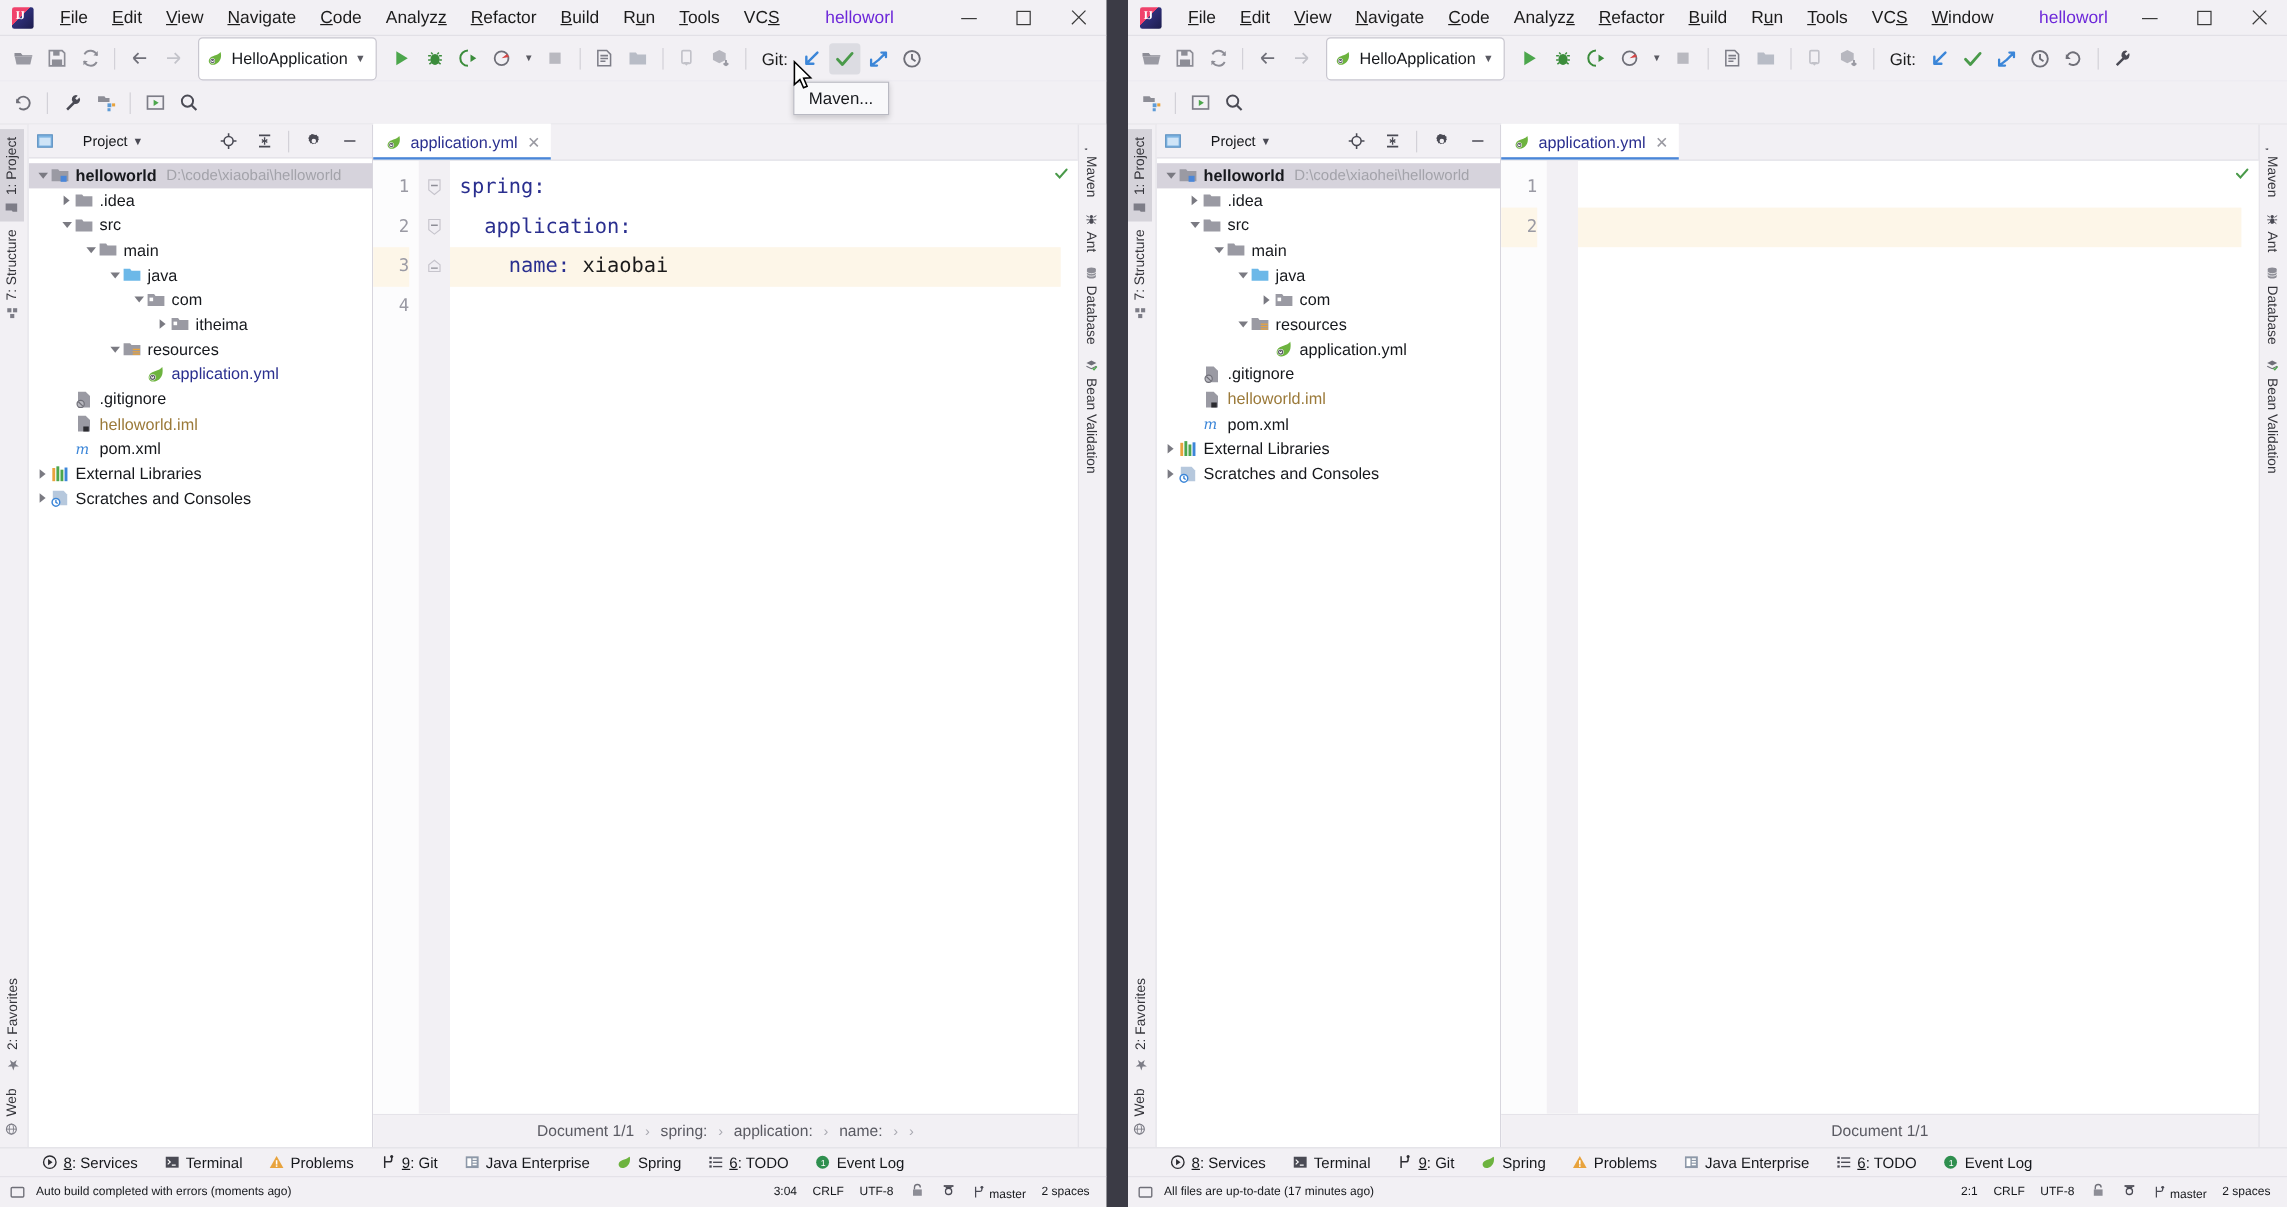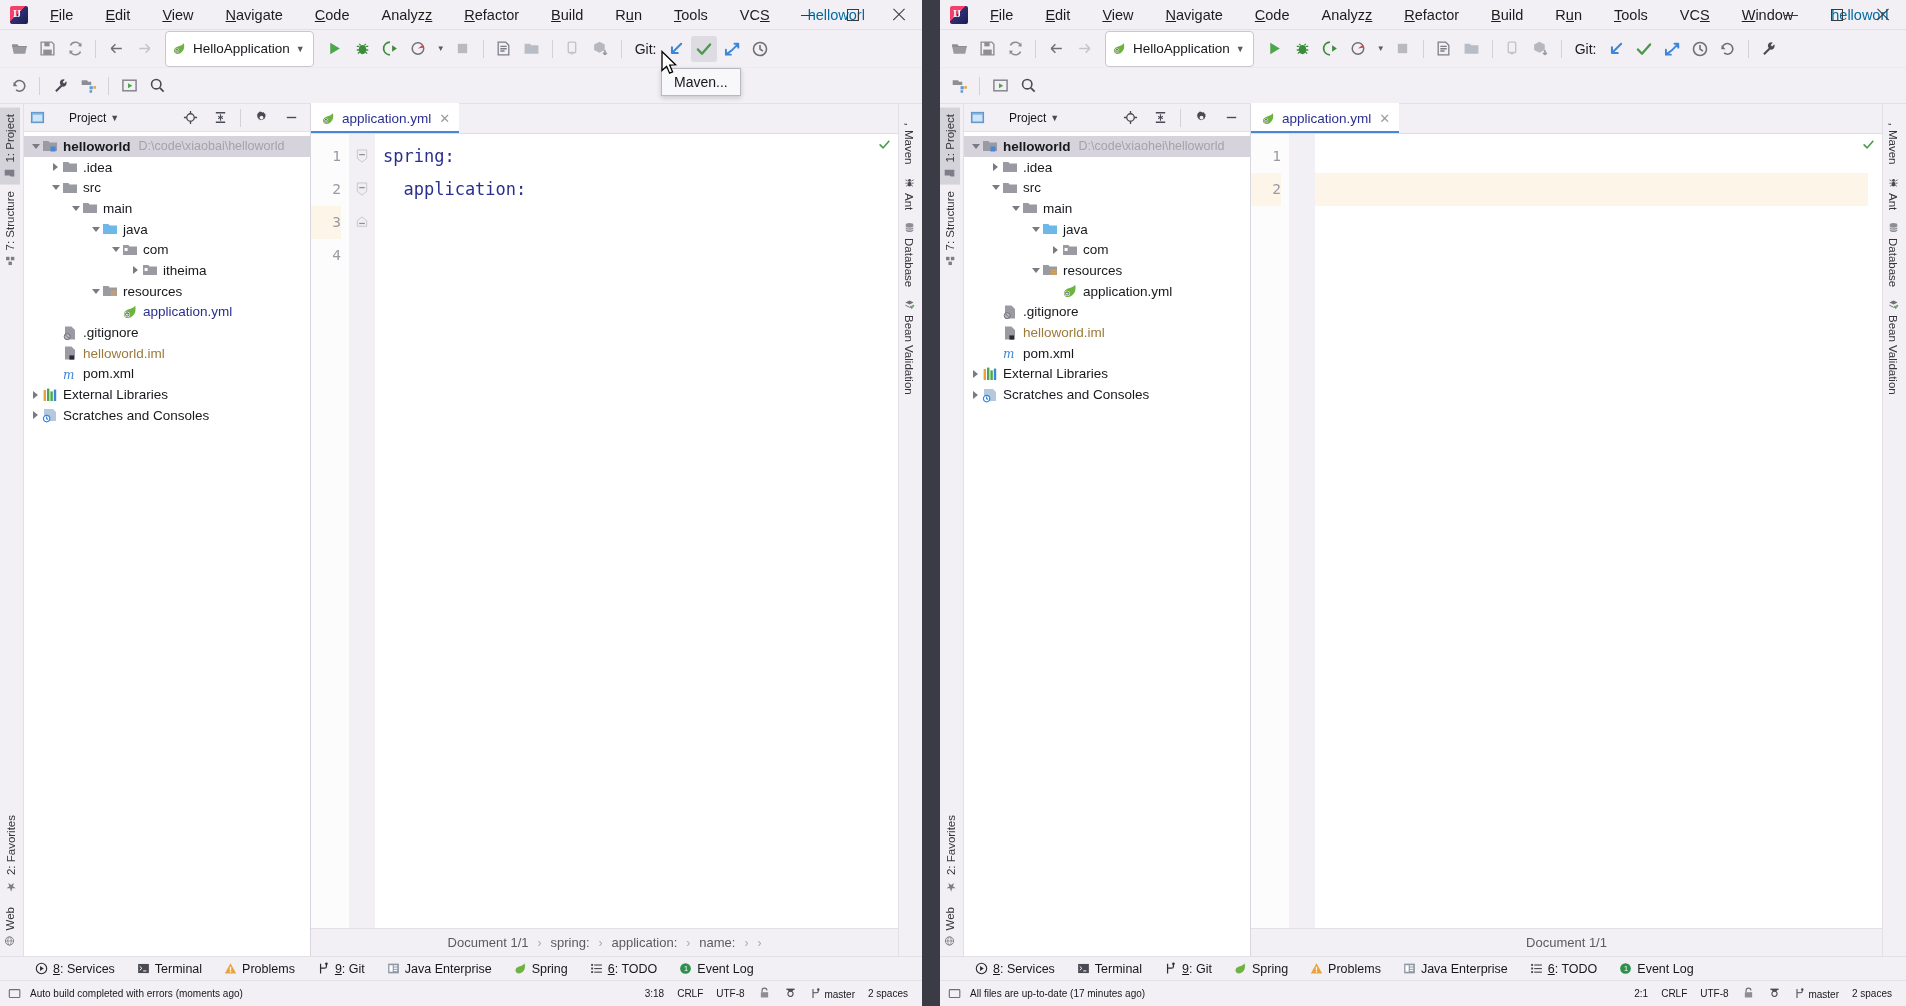--- a/index.html
+++ b/index.html
@@ -25,24 +25,24 @@
   .titlebar{
     height:30px; background:#f2f0f4; display:flex; align-items:center;
     border-bottom:1px solid #e2e0e6; flex:0 0 30px; position:relative;
   }
   .app-logo{ width:22px; height:20px; margin:0 8px 0 10px; position:relative; flex:0 0 auto;}
   .app-logo .sq{ position:absolute; left:0; top:1px; width:18px; height:18px;
      background:linear-gradient(135deg,#f0426b 0%, #f0426b 42%, #2f2f7a 42%, #1d1d4d 100%);
      border-radius:2px;}
   .app-logo .ij{ position:absolute; left:3px; top:3px; color:#fff; font-size:10px;
      font-weight:bold; font-family:"Liberation Serif", serif; letter-spacing:-1px;}
-  .menubar{ display:flex; align-items:center; gap:12px; }
+  .menubar{ display:flex; align-items:center; gap:0; }
   .menu-item{ font-size:14.5px; color:#1c1c1c; padding:3px 10px; white-space:nowrap; cursor:default;}
   .menu-item u{ text-decoration:underline; }
-  .win-docname{ font-size:14.5px; color:#0369a1; margin-left:16px; white-space:nowrap;padding-left:12px;}
+  .win-docname{ font-size:14.5px; color:#6d28d9; margin-left:16px; white-space:nowrap;padding-left:12px;}
   .win-ctrl{ position:absolute; top:0; height:30px; display:flex; align-items:center;}
   .wbtn{ width:46px; height:30px; display:flex; align-items:center; justify-content:center;
          color:#3a3a3a; font-size:13px; }
   .wbtn .min{ width:13px; height:1px; background:#3a3a3a; }
   .wbtn .max{ width:12px; height:12px; border:1.3px solid #3a3a3a; }
   .wbtn .cls{ position:relative; width:14px; height:14px;}
   .wbtn .cls:before,.wbtn .cls:after{content:"";position:absolute;left:-1px;top:6px;width:16px;height:1.3px;background:#3a3a3a;}
   .wbtn .cls:before{transform:rotate(45deg);} .wbtn .cls:after{transform:rotate(-45deg);}
 
   
@@ -611,20 +611,21 @@
             <div>
                 <svg width="14" height="15" viewBox="0 0 14 16">
                   <path d="M2 12h10V6L7 2 2 6z" fill="#f0eef3" stroke="#c6c4cc"></path>
                   <path d="M4 9h6" stroke="#8d8d96" stroke-width="1.3"></path>
                 </svg>
               </div>
           </div>
           <div class="code" id="left-code">
               <div class="ln">spring:</div>
               <div class="ln">  application:</div>
+              <div class="ln cur">    name: <span class="val">xiaobai</span></div>
               <div class="ln"></div>
             </div>
           <div class="rgut">
             <svg class="vcheck" width="13" height="13" viewBox="0 0 16 16">
                 <path d="M2.6 8.4l3.6 3.8L13.4 4" fill="none" stroke="#4a9a4a" stroke-width="2" stroke-linecap="round"></path>
               </svg>
           </div>
         </div>
         <div class="breadcrumbs" id="left-crumbs">
             <span>Document 1/1</span>
@@ -741,21 +742,21 @@
           <span>Event Log</span>
         </div>
       </div>
 
     <div class="statusbar">
       <svg width="14" height="14" viewBox="0 0 16 16">
           <rect x="1.5" y="3" width="12" height="9" rx="1" fill="none" stroke="#6f6f78" stroke-width="1.3"></rect>
         </svg>
       <span class="status-msg">Auto build completed with errors (moments ago)</span>
       <div class="sb-right">
-        <span>3:18</span>
+        <span>3:04</span>
         <span>CRLF</span>
         <span>UTF-8</span>
         <span><svg width="13" height="14" viewBox="0 0 16 16">
               <path d="M5 7V5a3 3 0 0 1 6 0" fill="none" stroke="#6f6f78" stroke-width="1.4"></path>
               <rect x="3.5" y="7" width="9" height="6.5" fill="#8d8d96"></rect>
             </svg></span>
         <span><svg width="13" height="14" viewBox="0 0 16 16">
               <rect x="3" y="2.6" width="10" height="1.8" fill="#4a4a54"></rect>
               <path d="M5 4.4h6v1.2H5z" fill="#4a4a54"></path>
               <circle cx="8" cy="9" r="3.2" fill="none" stroke="#4a4a54" stroke-width="1.3"></circle>

